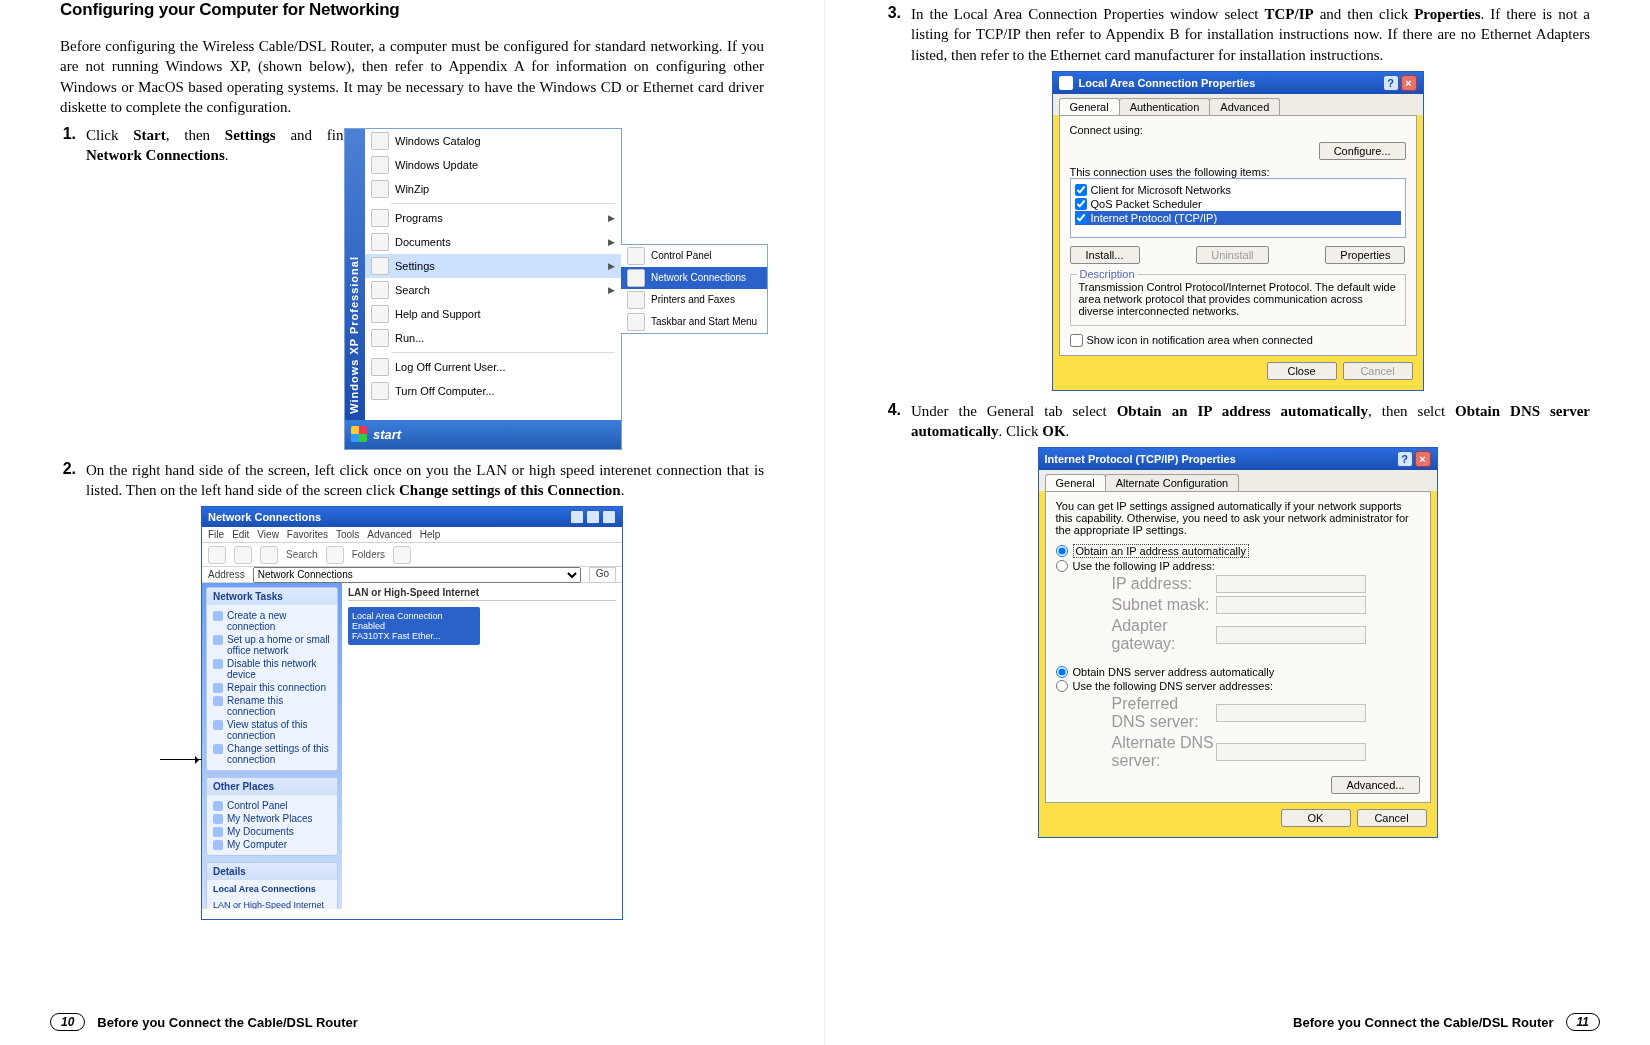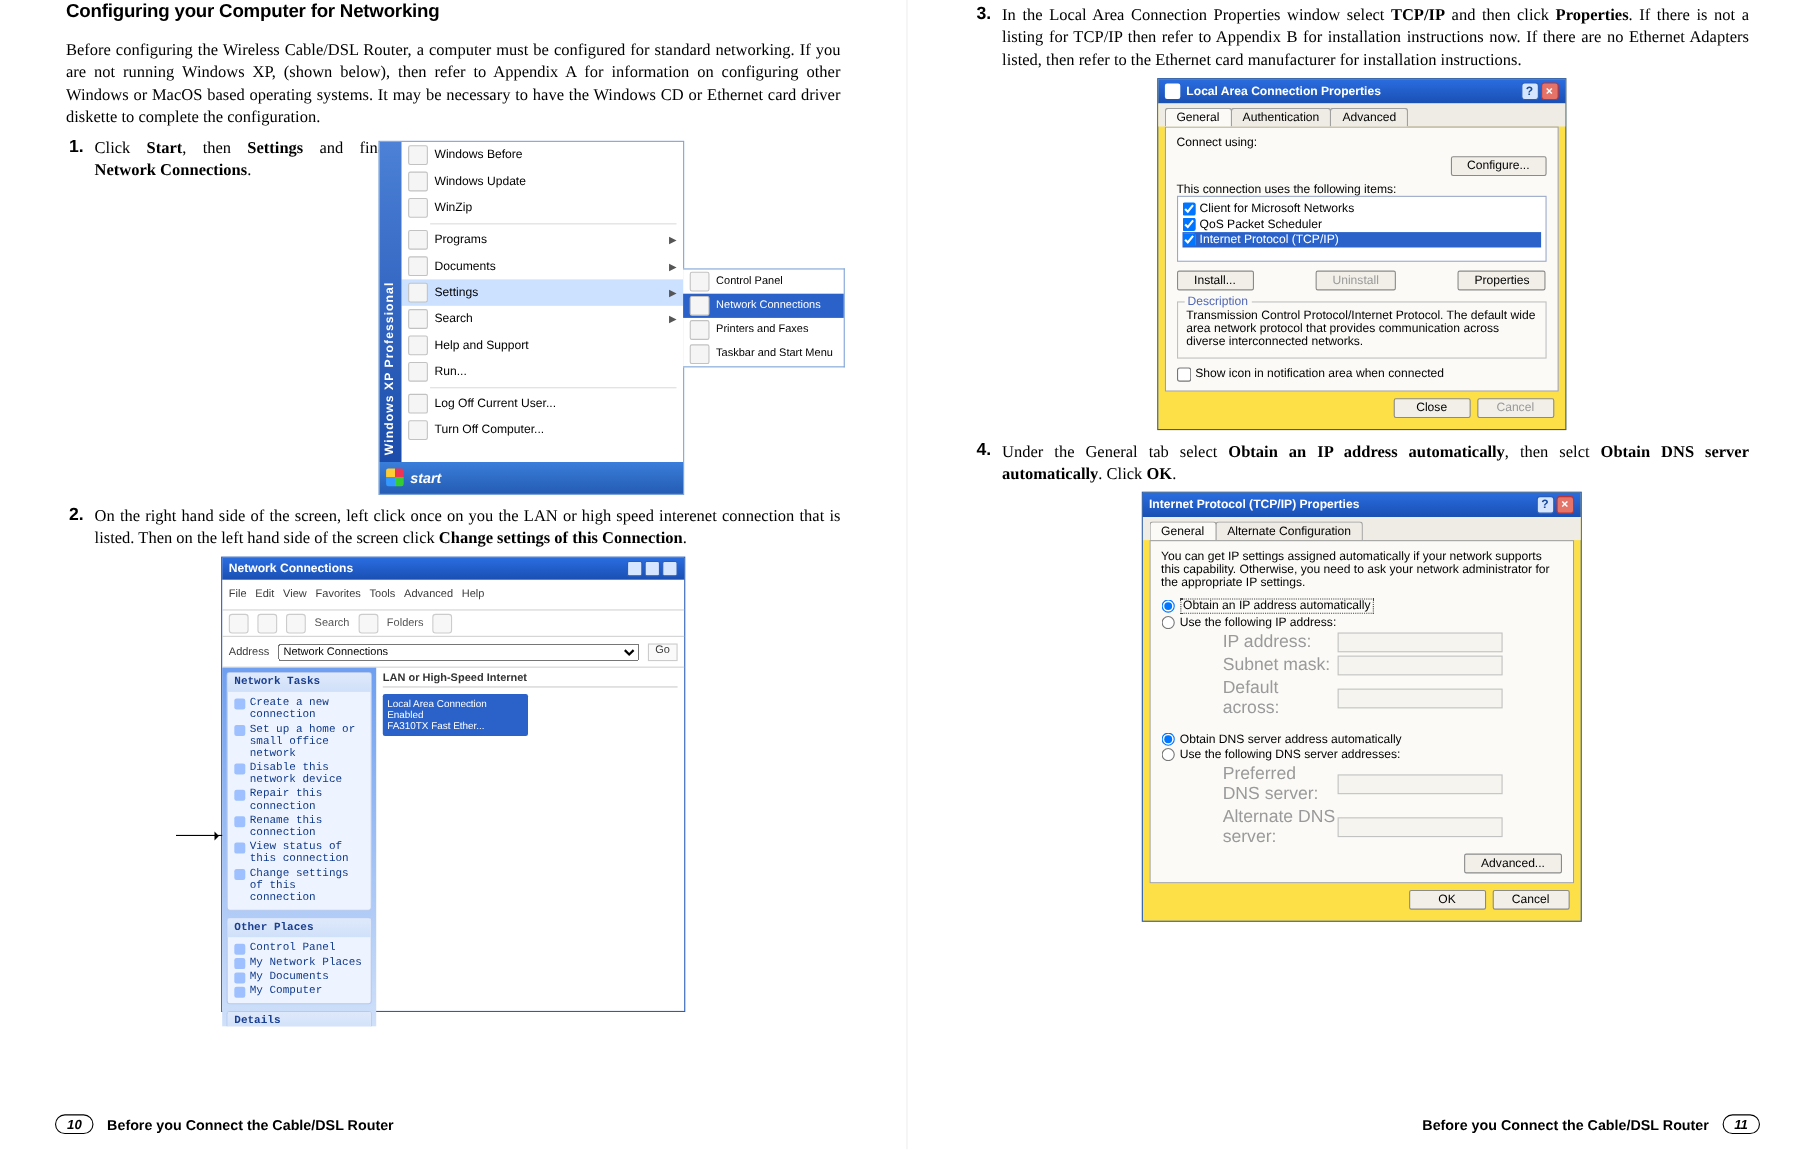--- a/index.html
+++ b/index.html
@@ -81,27 +81,27 @@
   
   .ncwin{
     width:422px; height:414px; border:1px solid #2a5db6;
     font-family: Tahoma, Arial, sans-serif; font-size:10px; background:#fff;
     margin: 6px auto 2px auto; position:relative;
   }
   .nc-title{ background:linear-gradient(#2a6de0,#1a4fb3); color:#fff; height:20px;
     display:flex; align-items:center; padding:0 6px; font-weight:bold; font-size:11px;}
   .nc-title .wbtns{ margin-left:auto; display:flex; gap:2px;}
   .nc-title .wbtns span{ width:14px;height:14px; background:#d7e6ff; border:1px solid #2a5db6; border-radius:2px;}
-  .nc-menu,.nc-tool,.nc-addr{ border-bottom:1px solid #d2d2d2; display:flex; align-items:center; height:28px; padding:0 6px; gap:8px; color:#3a3a3a;}
+  .nc-menu,.nc-tool,.nc-addr{ border-bottom:1px solid #d2d2d2; display:flex; align-items:center; height:16px; padding:0 6px; gap:8px; color:#3a3a3a;}
   .nc-tool{ height:24px; }
   .nc-tool .tbtn{ width:18px;height:18px; border:1px solid #ccc; border-radius:3px; background:#f7f7f7;}
   .nc-addr select{ font-size:10px; height:16px; flex:1;}
   .nc-addr .go{ border:1px solid #ccc; background:#fafafa; padding:0 6px; height:16px; font-size:10px;}
   .nc-body{ display:flex; height:326px;}
-  .nc-left{ width:140px; background:linear-gradient(#6e9ff0,#cfe0f9); padding:4px; color:#103a8a; overflow:hidden;font-family:Liberation Mono, monospace;}
+  .nc-left{ width:140px; background:linear-gradient(#6e9ff0,#cfe0f9); padding:4px; color:#103a8a; overflow:hidden;}
   .nc-card{ background:#eef4ff; border:1px solid #b7c9ef; border-radius:3px; margin-bottom:6px;}
   .nc-card h6{ background:linear-gradient(#dfe9fb,#cfe0f9); font-size:10px; font-weight:bold; padding:3px 6px; display:flex; align-items:center; color:#1b3f8f;}
   .nc-card ul{ list-style:none; padding:4px 6px; }
   .nc-card li{ padding:1px 0; display:flex; gap:4px; align-items:flex-start;}
   .nc-card li .b{ width:10px;height:10px; background:#9ec0ff; border-radius:2px; flex:0 0 10px; margin-top:1px;}
   .nc-det{ padding:4px 6px; font-size:9px; color:#123b8d;}
   .nc-det b{ display:block; margin-bottom:6px;}
   .nc-right{ flex:1; padding:4px 6px;}
   .nc-right h6{ font-size:10px; font-weight:bold; color:#333; border-bottom:1px solid #ccc; padding-bottom:2px;}
   .nc-conn{ width:132px; background:#2a62c9; color:#fff; padding:4px; margin-top:6px; font-size:9px; border-radius:2px;}
@@ -171,21 +171,21 @@
       </li>
     </ol>
 
     <div class="startmenu shot">
       <div class="sm-side">
           <span>Windows XP  Professional</span>
         </div>
       <div class="sm-items">
         <div class="sm-row">
             <span class="ic"></span>
-            <span>Windows Before</span>
+            <span>Windows Catalog</span>
           </div>
         <div class="sm-row">
             <span class="ic"></span>
             <span>Windows Update</span>
           </div>
         <div class="sm-row">
             <span class="ic"></span>
             <span>WinZip</span>
           </div>
         <div class="sm-sep"></div>
@@ -475,21 +475,21 @@
           </div>
         <div class="fieldrow dis">
             <label>IP address:</label>
             <div class="ip"></div>
           </div>
         <div class="fieldrow dis">
             <label>Subnet mask:</label>
             <div class="ip"></div>
           </div>
         <div class="fieldrow dis">
-            <label>Default across:</label>
+            <label>Adapter gateway:</label>
             <div class="ip"></div>
           </div>
         <div style="height:8px;"></div>
         <div class="radio">
             <input type="radio" checked="" style="">
             <span>Obtain DNS server address automatically</span>
           </div>
         <div class="radio">
             <input type="radio" style="">
             <span>Use the following DNS server addresses:</span>

